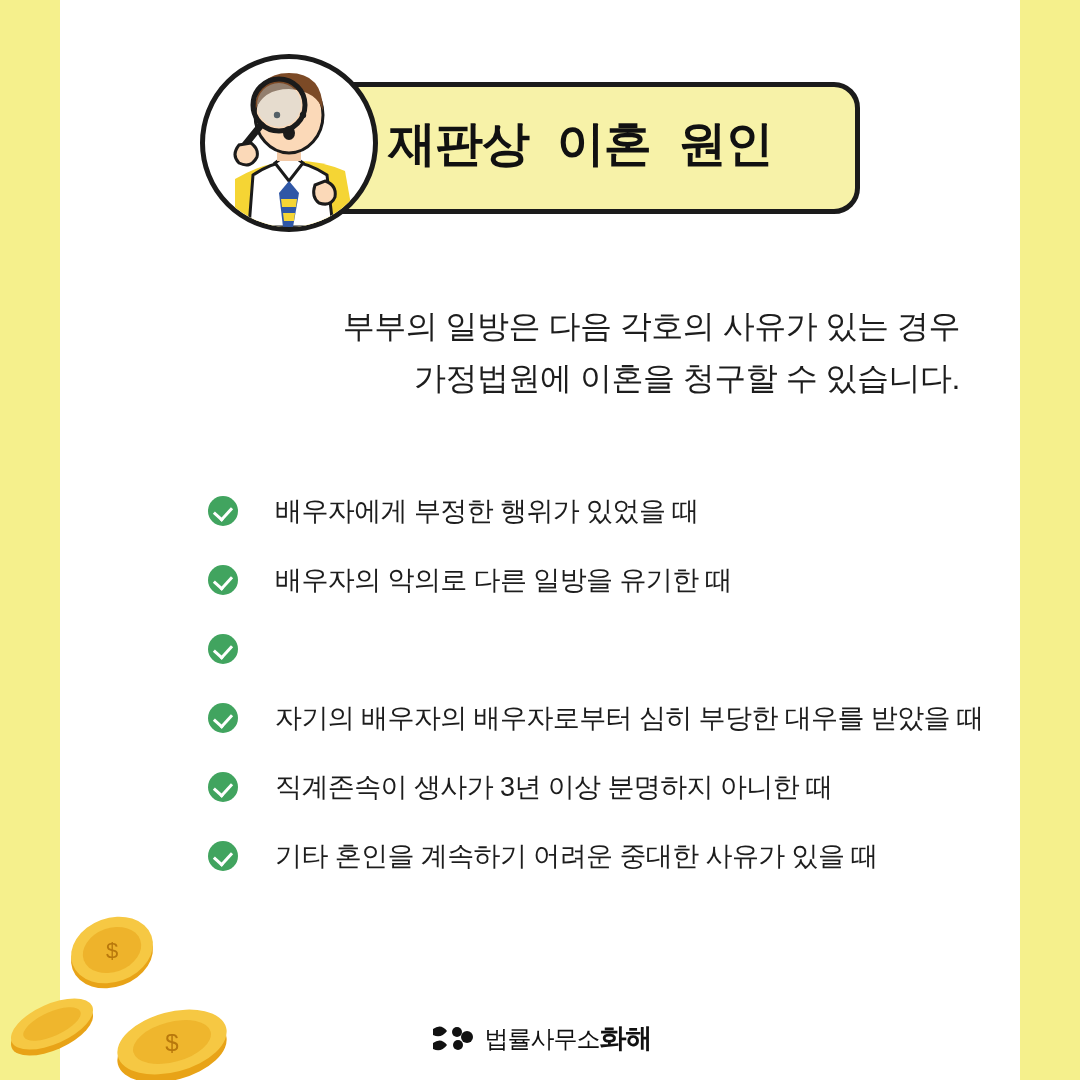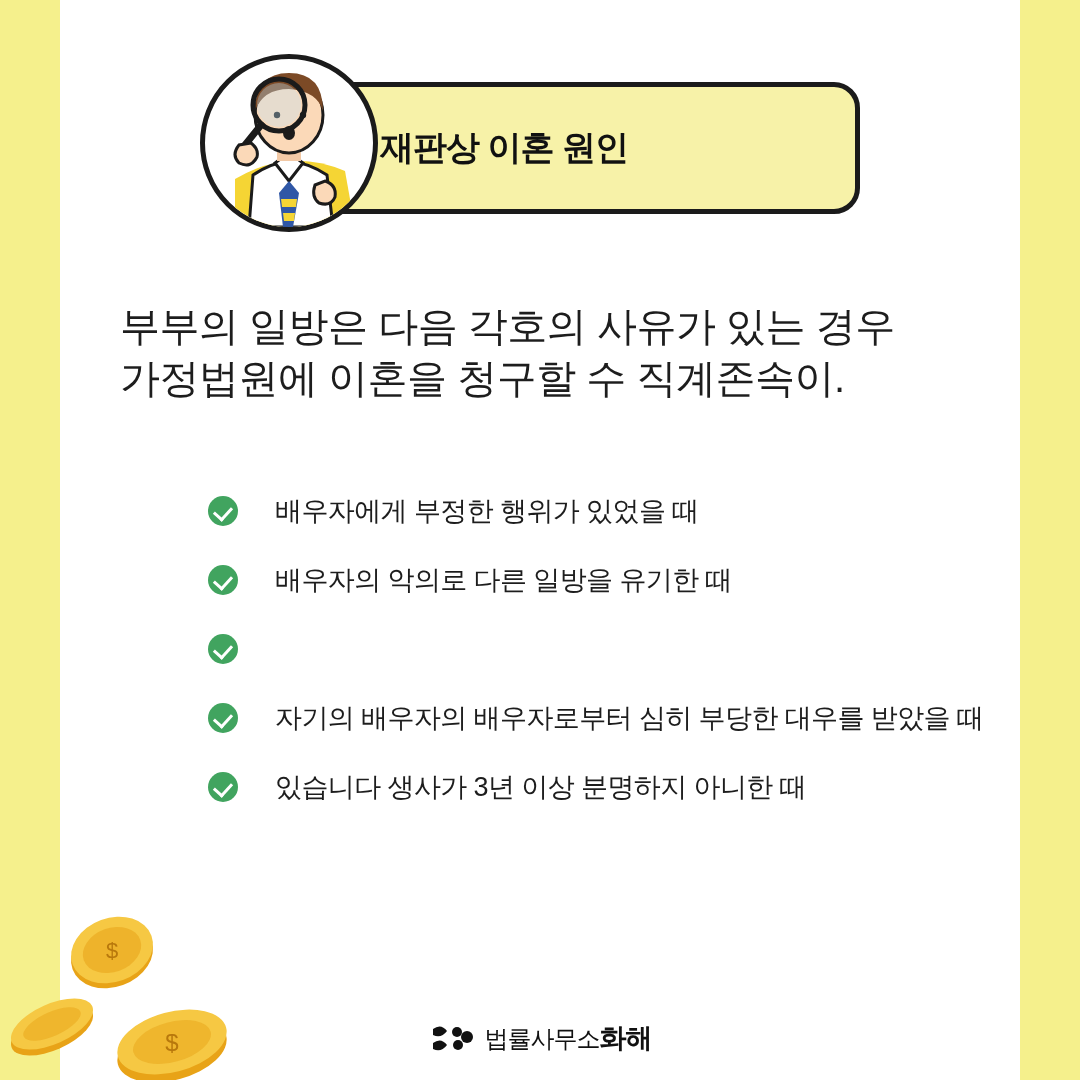--- a/index.html
+++ b/index.html
@@ -43,28 +43,29 @@
     top: 0;
     width: 582px;
     height: 132px;
     background: #f7f2a8;
     border: 5px solid #1b1b1b;
     border-radius: 26px;
     box-sizing: border-box;
   }
   .header-title {
     position: absolute;
-    left: 180px;
+    left: 188px;
     top: 30px;
     width: 470px;
-    font-size: 34px;
+    font-size: 48px;
     font-weight: bold;
     color: #111111;
     letter-spacing: -1px;
     line-height: 70px;
+    font-family: Liberation Mono, monospace;
   }
 
   
   .avatar {
     position: absolute;
     left: 0px;
     top: -28px;
     width: 178px;
     height: 178px;
     border-radius: 50%;
@@ -73,22 +74,22 @@
     box-sizing: border-box;
     overflow: hidden;
   }
 
   
   .lead {
     position: absolute;
     left: 60px;
     top: 300px;
     width: 840px;
-    text-align: left;
-    font-size: 40px;
+    text-align: right;
+    font-size: 32px;
     line-height: 52px;
     color: #1d1d1d;
     letter-spacing: -0.5px;
   }
   .lead div { display: block; }
 
   
   .list {
     position: absolute;
     left: 148px;
@@ -206,42 +207,46 @@
 
           <path d="M34 86 Q26 96 34 104 Q46 110 52 98 Q54 90 46 84 Z" fill="#fbd9b8" stroke="#1b1b1b" stroke-width="3"></path>
 
           <path d="M120 122 Q132 126 130 138 Q126 148 114 144 Q106 138 110 126 Z" fill="#fbd9b8" stroke="#1b1b1b" stroke-width="3"></path>
         </svg>
       </div>
     </div>
 
     <div class="lead">
       <div>부부의 일방은 다음 각호의 사유가 있는 경우</div>
-      <div>가정법원에 이혼을 청구할 수 직계존속이.</div>
+      <div>가정법원에 이혼을 청구할 수 있습니다.</div>
     </div>
 
     <div class="list">
       <div class="list-item">
         <span class="check-icon"></span>
         <span class="list-text">배우자에게 부정한 행위가 있었을 때</span>
       </div>
       <div class="list-item">
         <span class="check-icon"></span>
         <span class="list-text">배우자의 악의로 다른 일방을 유기한 때</span>
       </div>
       <div class="list-item">
         <span class="check-icon"></span>
       </div>
       <div class="list-item">
         <span class="check-icon"></span>
         <span class="list-text">자기의 배우자의 배우자로부터 심히 부당한 대우를 받았을 때</span>
       </div>
       <div class="list-item">
         <span class="check-icon"></span>
-        <span class="list-text">있습니다 생사가 3년 이상 분명하지 아니한 때</span>
+        <span class="list-text">직계존속이 생사가 3년 이상 분명하지 아니한 때</span>
+      </div>
+      <div class="list-item">
+        <span class="check-icon"></span>
+        <span class="list-text">기타 혼인을 계속하기 어려운 중대한 사유가 있을 때</span>
       </div>
     </div>
 
   </div>
 
   <div class="coins">
     <svg width="250" height="190" viewBox="0 0 250 190">
       <g>
         <ellipse cx="112" cy="65" rx="42" ry="32" fill="#e8a317" transform="rotate(-20 112 65)"></ellipse>
         <ellipse cx="112" cy="60" rx="42" ry="32" fill="#f6c843" transform="rotate(-20 112 60)"></ellipse>

